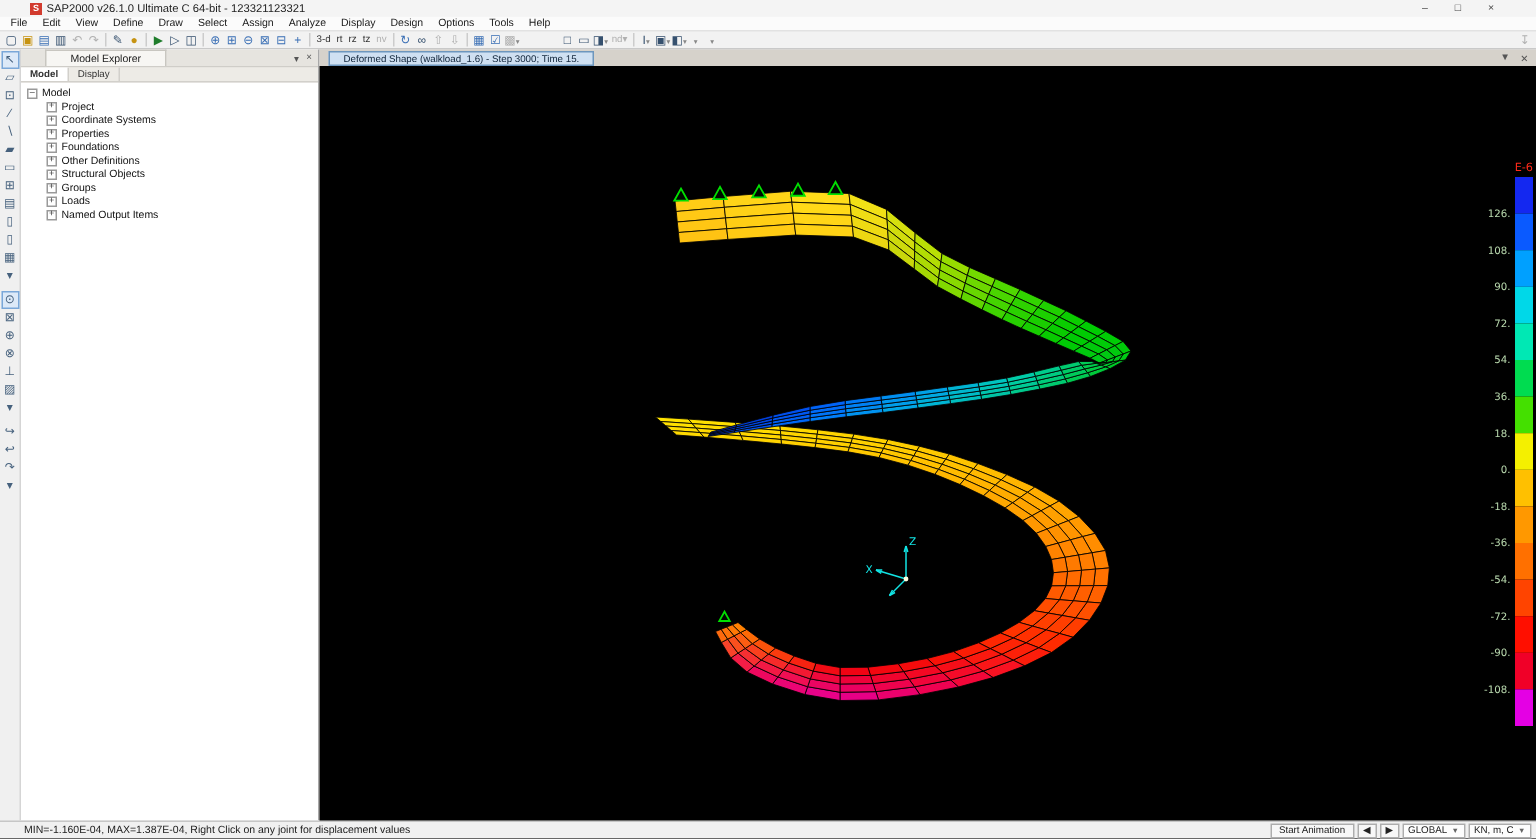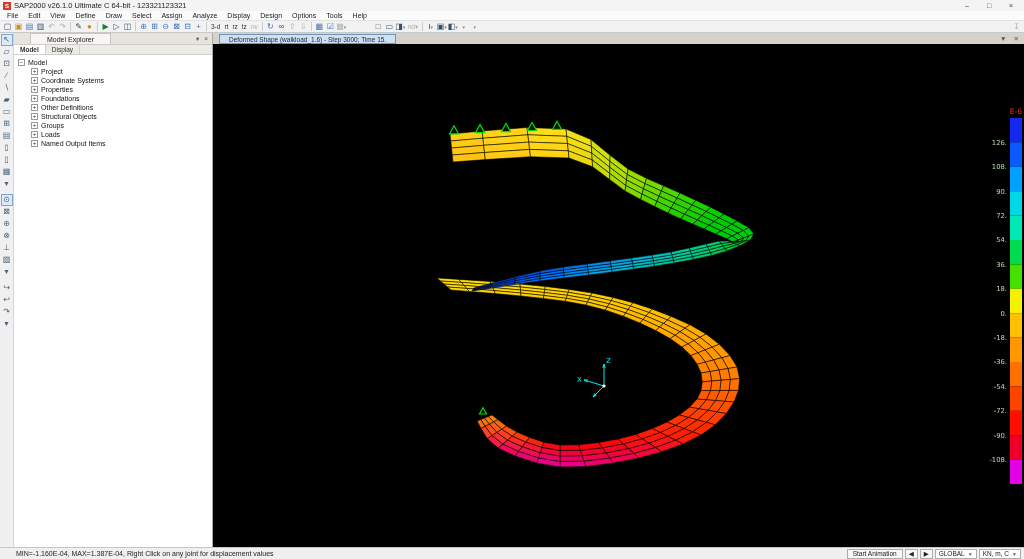--- a/index.html
+++ b/index.html
@@ -1,21 +1,21 @@
 <!DOCTYPE html>
 <html><head>
 <meta charset="utf-8">
 <style>
   * { margin:0; padding:0; box-sizing:border-box; }
   html,body { width:1024px; height:559px; overflow:hidden;
     font-family:"Liberation Sans", sans-serif; background:#000; }
   .app { width:1024px; height:559px; display:flex; flex-direction:column; background:#e8e8e8; }
 
   
-  .titlebar { height:11px; background:#f4f4f4; display:flex; align-items:center; padding:0 3px; gap:3px; flex:0 0 auto; }
+  .titlebar { height:11px; background:#f4f4f4; display:flex; align-items:center; padding:0 20px; gap:3px; flex:0 0 auto; }
   .applogo { width:8px; height:8px; background:#d23b2e; color:#fff; font-size:6px; line-height:8px; text-align:center; font-weight:bold; }
   .apptitle { font-size:7.5px; color:#222; }
   .wctrl { margin-left:auto; display:flex; gap:10px; padding-right:4px; }
   .wbtn { font-size:7px; color:#444; width:12px; text-align:center; }
 
   
   .menubar { height:9px; background:#fbfbfb; display:flex; align-items:center; padding-left:2px; flex:0 0 auto; }
   .menu-item { font-size:7px; color:#1a1a1a; padding:0 5px; }
 
   

